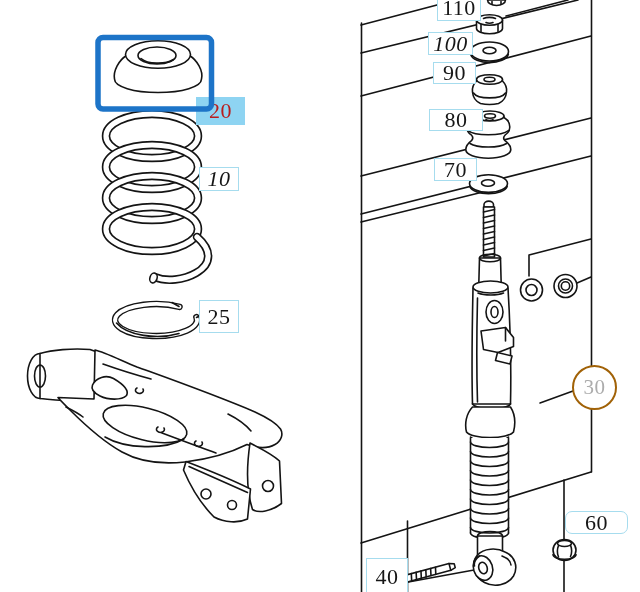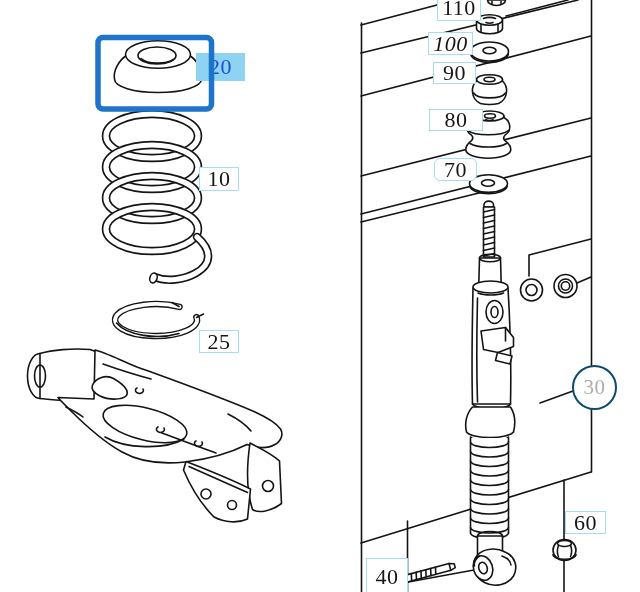--- a/index.html
+++ b/index.html
@@ -9,22 +9,22 @@
     background:#ffffff; font-family:"Liberation Serif", serif;
   }
   #canvas svg { position:absolute; left:0; top:0; }
   .base    { z-index:1; }
   .overlay { z-index:3; pointer-events:none; }
   .plabel {
     position:absolute; z-index:2; display:flex; align-items:center; justify-content:center;
     background:#ffffff; border:1.5px solid #a6dcee; color:#161616;
     font-size:22px; line-height:1; letter-spacing:0.5px; cursor:pointer;
   }
-  .sel  { background:#8ed4f2; border:none; color:#1d4ed8; }
-  .circ { border-radius:50%; border:2px solid #0c4a6e; color:#acacac; font-size:21px; }
+  .sel  { background:#8ed4f2; border:none; color:#b91c1c;margin-top:44px; }
+  .circ { border-radius:50%; border:2px solid #a16207; color:#acacac; font-size:21px; }
   .lineart { stroke:#141414; stroke-width:1.6; fill:none; stroke-linecap:round; stroke-linejoin:round; }
   .wfill   { fill:#ffffff; }
   .tube-b  { stroke:#141414; stroke-width:8.5; fill:none; stroke-linecap:round; }
   .tube-w  { stroke:#ffffff; stroke-width:5.2; fill:none; stroke-linecap:round; }
   .tube-b2 { stroke:#141414; stroke-width:6.5; fill:none; stroke-linecap:round; }
   .tube-w2 { stroke:#ffffff; stroke-width:3.8; fill:none; stroke-linecap:round; }
   .hl { stroke:#1d74c8; stroke-width:5.5; fill:none; }
 </style>
 </head>
 <body>
@@ -241,28 +241,28 @@
         C94 393 90.5 390 92.5 385 Z"></path>
       <path d="M103 364 C120 370 136 375 151 379"></path>
       <path d="M162 433 C186 442 202 448 216 453"></path>
       <path d="M228 414 C238 419 246 425 251 431"></path>
       <path d="M137 388 a4 3 0 1 0 6 1 M158 427 a4 3 0 1 0 6 1 M196 441 a4 3 0 1 0 6 1"></path>
       <path d="M66 407 C72 410 78 413 83 417"></path>
     </g>
   </svg>
 
   <div class="plabel sel" style="left:196px; top:53px; width:49px; height:28px;">20</div>
-  <div class="plabel" style="left:199px; top:167px; width:40px; height:24px;">10</div>
-  <div class="plabel" style="left:199px; top:300px; width:40px; height:23px;margin-top:30px;">25</div>
+  <div class="plabel" style="left:199px; top:167px; width:40px; height:24px;font-style:italic;">10</div>
+  <div class="plabel" style="left:199px; top:300px; width:40px; height:33px;">25</div>
   <div class="plabel" style="left:437px; top:-6px; width:44px; height:27px;">110</div>
   <div class="plabel" style="left:428px; top:32px; width:45px; height:23px;font-style:italic;">100</div>
   <div class="plabel" style="left:433px; top:62px; width:43px; height:22px;text-align:center;">90</div>
   <div class="plabel" style="left:429px; top:109px; width:54px; height:22px;">80</div>
-  <div class="plabel" style="left:434px; top:158px; width:43px; height:23px;border-radius:6px;">70</div>
+  <div class="plabel" style="left:434px; top:158px; width:43px; height:23px;">70</div>
   <div class="plabel circ" style="left:572px; top:365px; width:45px; height:45px;">30</div>
-  <div class="plabel" style="left:565px; top:511px; width:41px; height:23px;">60</div>
+  <div class="plabel" style="left:565px; top:511px; width:63px; height:23px;border-radius:7px;">60</div>
   <div class="plabel" style="left:366px; top:558px; width:42px; height:38px;">40</div>
 
   <svg class="overlay" width="640" height="592" viewBox="0 0 640 592">
     <rect class="hl" x="98" y="37.5" width="113.5" height="71.5" rx="5"></rect>
   </svg>
 
 </div>
 
 </body></html>

